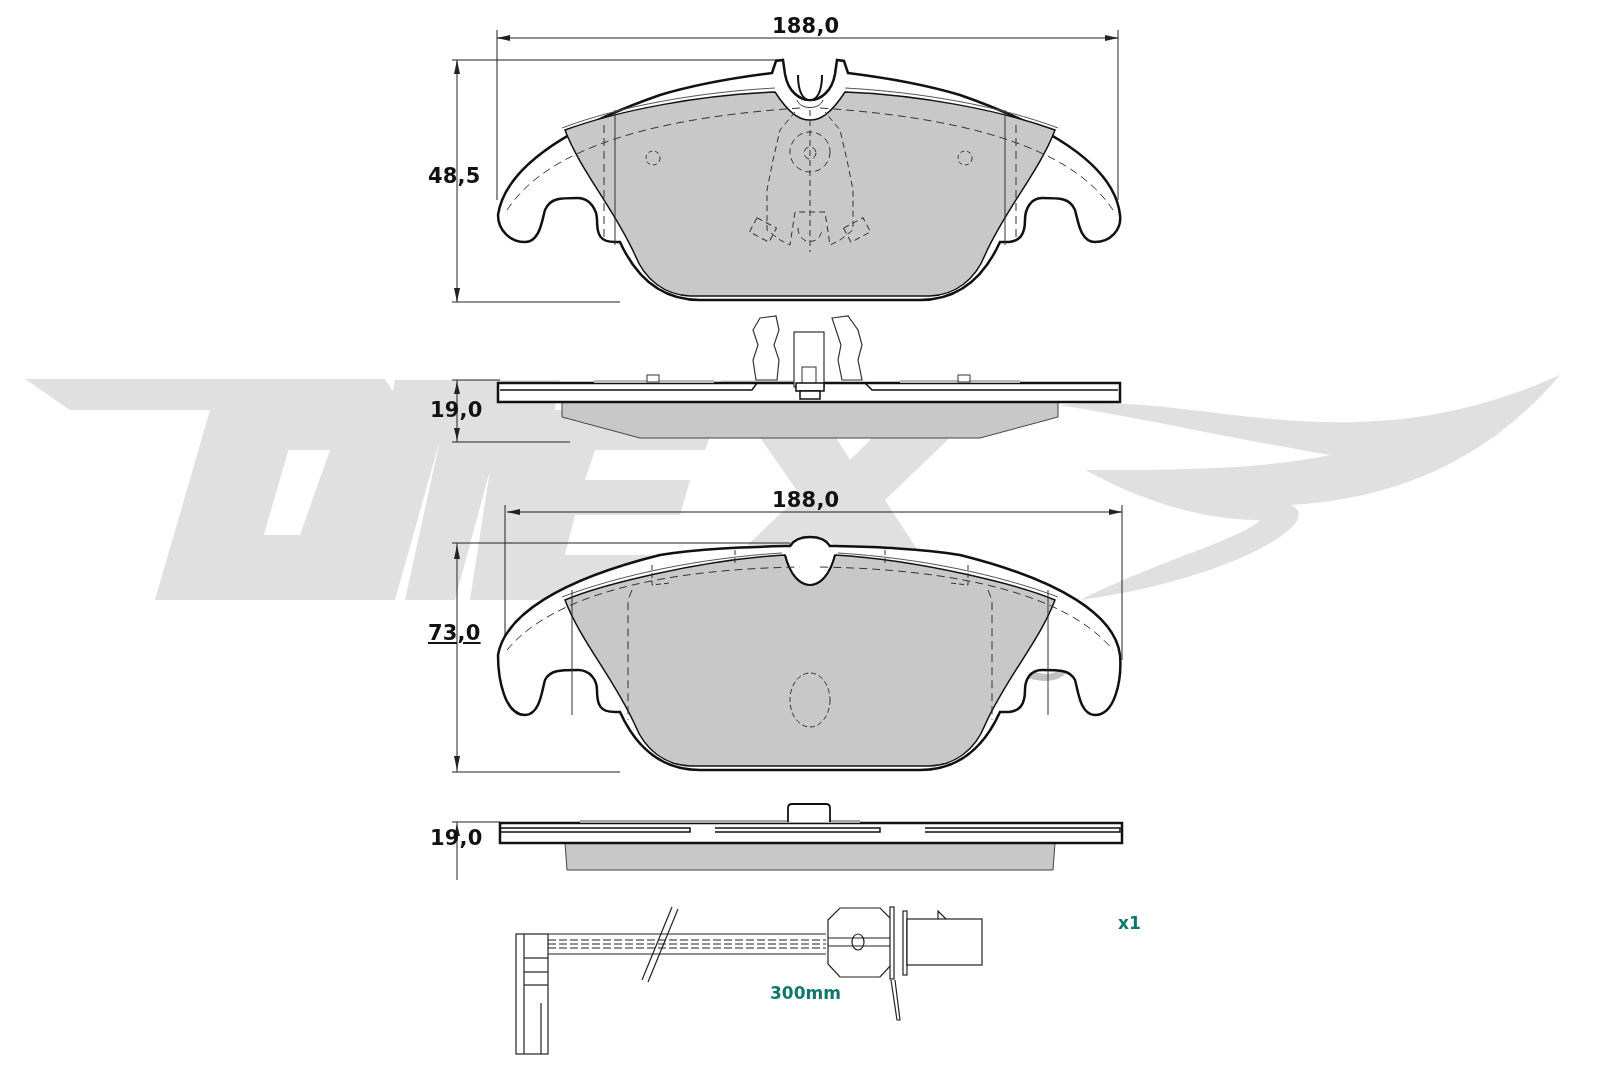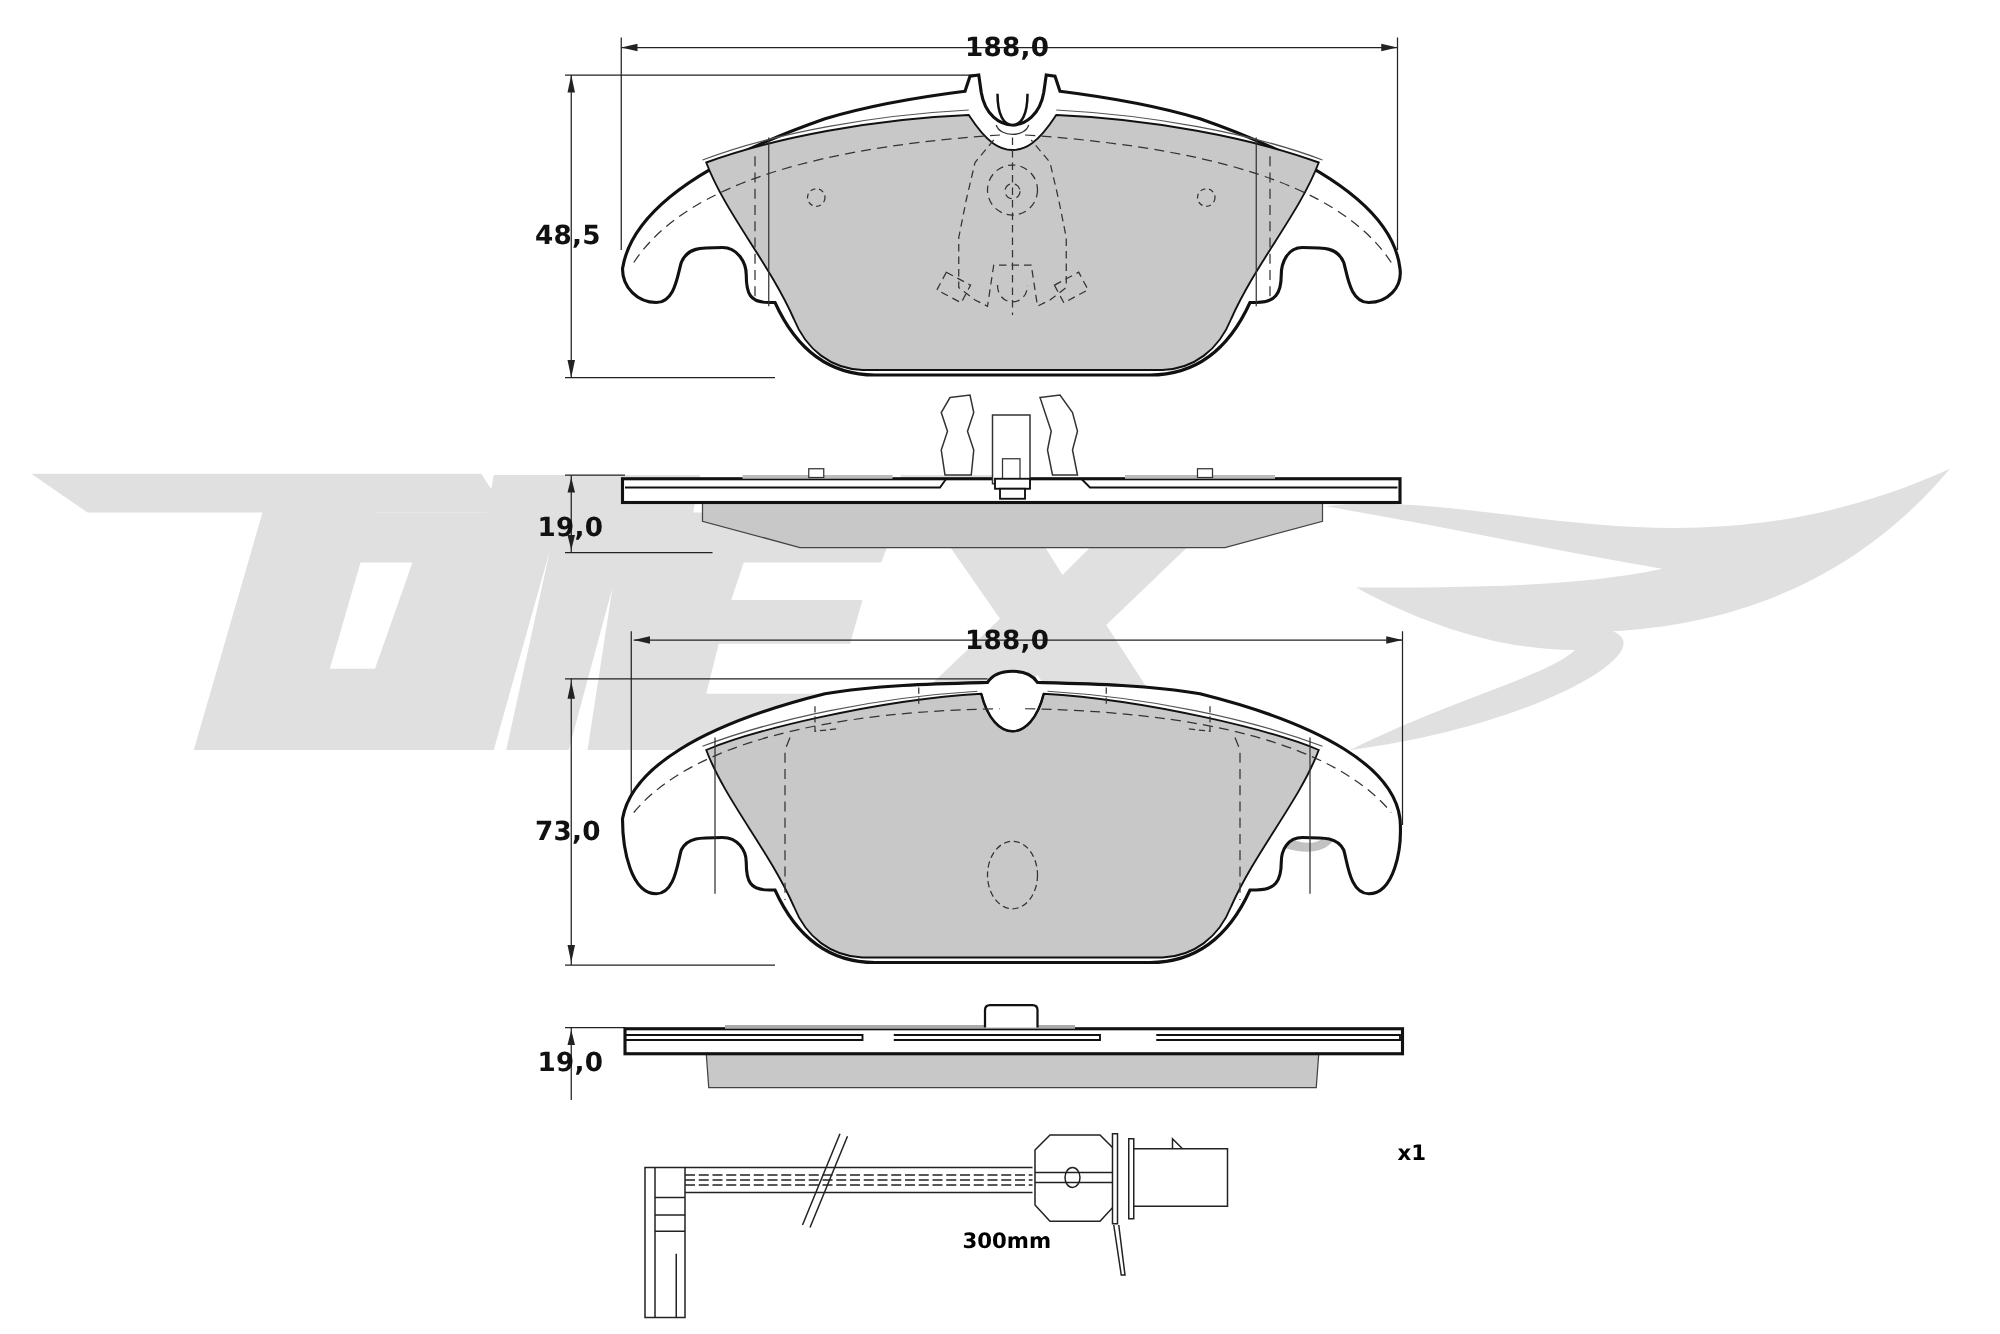--- a/index.html
+++ b/index.html
@@ -1,19 +1,19 @@
 <!DOCTYPE html>
 <html><head>
 <meta charset="utf-8">
 <style>
   html, body { margin:0; padding:0; background:#ffffff; }
   body { width:1600px; height:1067px; position:relative; overflow:hidden; font-family:"DejaVu Sans", sans-serif; }
   #canvas { position:absolute; left:0; top:0; width:1600px; height:1067px; }
-  .dim-label { position:absolute; font-family:"DejaVu Sans", sans-serif; font-weight:bold; font-size:21px; color:#111; letter-spacing:0.2px;margin-top:12px; }
-  .small-label { position:absolute; font-family:"DejaVu Sans", sans-serif; font-weight:bold; font-size:17px; color:#000000; }
+  .dim-label { position:absolute; font-family:"DejaVu Sans", sans-serif; font-weight:bold; font-size:21px; color:#111; letter-spacing:0.2px; }
+  .small-label { position:absolute; font-family:"DejaVu Sans", sans-serif; font-weight:bold; font-size:17px; color:#0f766e; }
 </style>
 </head>
 <body>
 
 <div id="canvas">
 <svg width="1600" height="1067" viewBox="0 0 1600 1067" xmlns="http://www.w3.org/2000/svg">
 
   <g fill="#e0e0e0" stroke="none">
 
     <path d="M25,379 L385,379 L405,410 L300,410 L245,600 L155,600 L210,410 L70,410 Z"></path>
@@ -154,16 +154,16 @@
     <path d="M938,919 L938,911 L946,919"></path>
     <path d="M891,980 L897,1020 L900,1020 L895,980"></path>
   </g>
 </svg>
 </div>
 
 <span class="dim-label" style="left:772px; top:14px;">188,0</span>
 <span class="dim-label" style="left:428px; top:164px;">48,5</span>
 <span class="dim-label" style="left:430px; top:398px;">19,0</span>
 <span class="dim-label" style="left:772px; top:488px;">188,0</span>
-<span class="dim-label" style="left:428px; top:641px;">73,0</span>
+<span class="dim-label" style="left:428px; top:621px;text-decoration:underline;">73,0</span>
 <span class="dim-label" style="left:430px; top:826px;">19,0</span>
 <span class="small-label" style="left:770px; top:983px;">300mm</span>
 <span class="small-label" style="left:1118px; top:913px;">x1</span>
 
 </body></html>

